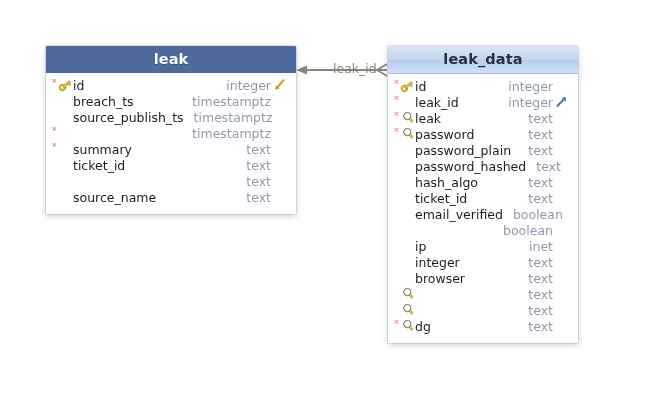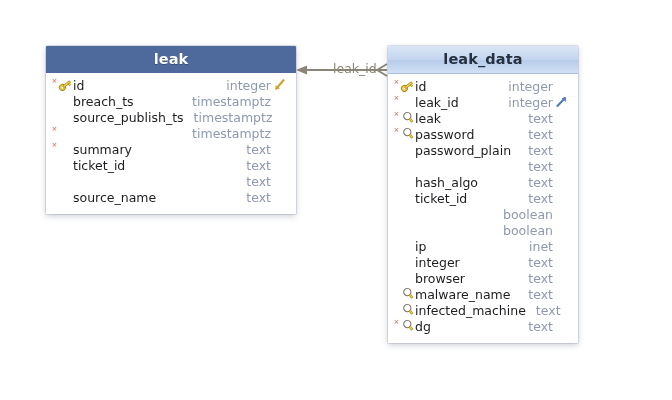--- a/index.html
+++ b/index.html
@@ -292,20 +292,21 @@
           <span class="nn-flag"></span>
           <span class="key-slot"></span>
           <span class="field-name">password_plain</span>
           <span class="field-spacer"></span>
           <span class="field-type">text</span>
           <span class="fk-slot"></span>
         </div>
         <div class="field-row">
           <span class="nn-flag"></span>
           <span class="key-slot"></span>
+          <span class="field-name">password_hashed</span>
           <span class="field-spacer"></span>
           <span class="field-type">text</span>
           <span class="fk-slot"></span>
         </div>
         <div class="field-row">
           <span class="nn-flag"></span>
           <span class="key-slot"></span>
           <span class="field-name">hash_algo</span>
           <span class="field-spacer"></span>
           <span class="field-type">text</span>
@@ -315,20 +316,21 @@
           <span class="nn-flag"></span>
           <span class="key-slot"></span>
           <span class="field-name">ticket_id</span>
           <span class="field-spacer"></span>
           <span class="field-type">text</span>
           <span class="fk-slot"></span>
         </div>
         <div class="field-row">
           <span class="nn-flag"></span>
           <span class="key-slot"></span>
+          <span class="field-name">email_verified</span>
           <span class="field-spacer"></span>
           <span class="field-type">boolean</span>
           <span class="fk-slot"></span>
         </div>
         <div class="field-row">
           <span class="nn-flag"></span>
           <span class="key-slot"></span>
           <span class="field-spacer"></span>
           <span class="field-type">boolean</span>
           <span class="fk-slot"></span>
@@ -360,36 +362,34 @@
         <div class="field-row">
           <span class="nn-flag"></span>
           <span class="key-slot">
             <svg width="15" height="14" viewBox="0 0 15 14">
               <g transform="rotate(-40 7.5 7)">
                 <circle cx="8.6" cy="5.4" r="3.6" fill="none" stroke="#6d6a62" stroke-width="1.1"></circle>
                 <rect x="7.8" y="8.6" width="1.9" height="4.4" rx="0.6" fill="#f2cf4a" stroke="#a98a16" stroke-width="0.8"></rect>
               </g>
             </svg>
           </span>
-          <span class="field-name">malware_name</span>
           <span class="field-spacer"></span>
           <span class="field-type">text</span>
           <span class="fk-slot"></span>
         </div>
         <div class="field-row">
           <span class="nn-flag"></span>
           <span class="key-slot">
             <svg width="15" height="14" viewBox="0 0 15 14">
               <g transform="rotate(-40 7.5 7)">
                 <circle cx="8.6" cy="5.4" r="3.6" fill="none" stroke="#6d6a62" stroke-width="1.1"></circle>
                 <rect x="7.8" y="8.6" width="1.9" height="4.4" rx="0.6" fill="#f2cf4a" stroke="#a98a16" stroke-width="0.8"></rect>
               </g>
             </svg>
           </span>
-          <span class="field-name">infected_machine</span>
           <span class="field-spacer"></span>
           <span class="field-type">text</span>
           <span class="fk-slot"></span>
         </div>
         <div class="field-row">
           <span class="nn-flag">×</span>
           <span class="key-slot">
             <svg width="15" height="14" viewBox="0 0 15 14">
               <g transform="rotate(-40 7.5 7)">
                 <circle cx="8.6" cy="5.4" r="3.6" fill="none" stroke="#6d6a62" stroke-width="1.1"></circle>

